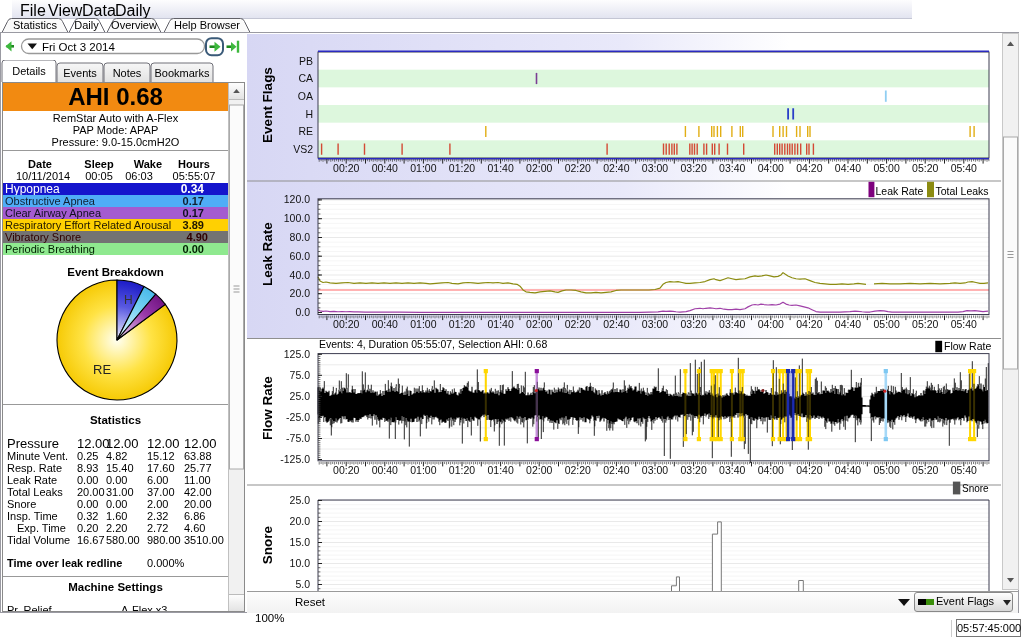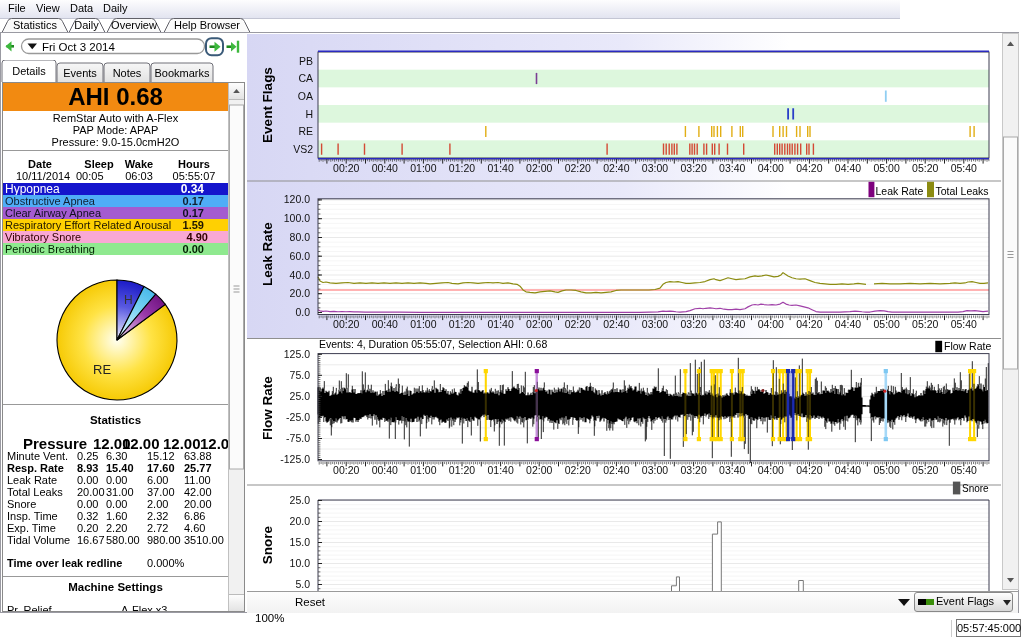--- a/index.html
+++ b/index.html
@@ -1,17 +1,17 @@
 <!DOCTYPE html>
 <html><head><meta charset="utf-8"><style>
 * { margin:0; padding:0; box-sizing:content-box; }
 body { width:1024px; height:640px; background:#fff; font-family:"Liberation Sans", sans-serif; color:#000; overflow:hidden; position:relative; }
 </style></head>
 <body>
-<div style="position:absolute;left:0;top:0;width:900px;height:18px;background:linear-gradient(#fdfdfe,#e2e4f0);border-bottom:1px solid #c4c6d4;font-size:11px">
+<div style="position:absolute;left:12px;top:0;width:900px;height:18px;background:linear-gradient(#fdfdfe,#e2e4f0);border-bottom:1px solid #c4c6d4;font-size:16px">
 <span style="position:absolute;left:8px;top:2px">File</span>
 <span style="position:absolute;left:36px;top:2px">View</span>
 <span style="position:absolute;left:70px;top:2px">Data</span>
 <span style="position:absolute;left:103px;top:2px">Daily</span>
 </div>
 <svg width="1024" height="34" style="position:absolute;left:0;top:0" xmlns="http://www.w3.org/2000/svg">
 <path d="M2 32.5 L7.5 21.5 Q8.5 18.5 11.5 18.5 L58.5 18.5 Q61.5 18.5 62.5 21.5 L68 32.5" fill="#fafafa" stroke="#606068" stroke-width="1"></path>
     <path d="M107 32.5 L112.5 21.5 Q113.5 18.5 116.5 18.5 L151.5 18.5 Q154.5 18.5 155.5 21.5 L161 32.5" fill="#fafafa" stroke="#606068" stroke-width="1"></path>
     <path d="M164 32.5 L169.5 21.5 Q170.5 18.5 173.5 18.5 L240.5 18.5 Q243.5 18.5 244.5 21.5 L250 32.5" fill="#fafafa" stroke="#606068" stroke-width="1"></path>
 <line x1="0.5" y1="32.5" x2="1018.5" y2="32.5" stroke="#606068" stroke-width="1"></line>
@@ -56,53 +56,54 @@
 <text x="182" y="16.5" text-anchor="middle">Bookmarks</text>
 </g>
 </svg>
 <div style="position:absolute;left:2px;top:82px;width:241px;height:528px;border:1px solid #8a8a8a;background:#fff;overflow:hidden">
  <div style="position:absolute;left:0;top:0;width:225px;height:28px;background:#f28a11;text-align:center;font-size:24px;font-weight:bold;line-height:28px">AHI 0.68</div>
  <div style="position:absolute;left:0;top:29px;width:225px;text-align:center;font-size:11px;line-height:12px">RemStar Auto with A-Flex<br>PAP Mode: APAP<br>Pressure: 9.0-15.0cmH2O</div>
  <div style="position:absolute;left:0;top:67px;width:225px;border-top:1px solid #999"></div>
  <div style="position:absolute;left:0;top:75px;width:225px;font-size:11px;font-weight:bold">
    <span style="position:absolute;left:13px;width:48px;text-align:center">Date</span>
    <span style="position:absolute;left:73px;width:46px;text-align:center">Sleep</span>
-   <span style="position:absolute;left:113px;width:46px;text-align:center">Wake</span>
+   <span style="position:absolute;left:113px;width:46px;text-align:right">Wake</span>
    <span style="position:absolute;left:165px;width:52px;text-align:center">Hours</span>
     </div>
  <div style="position:absolute;left:0;top:87px;width:225px;font-size:11px">
    <span style="position:absolute;left:13px;width:48px;text-align:center">10/11/2014</span>
-   <span style="position:absolute;left:73px;width:46px;">00:05</span>
+   <span style="position:absolute;left:73px;width:46px;text-align:center">00:05</span>
    <span style="position:absolute;left:113px;width:46px;text-align:center">06:03</span>
    <span style="position:absolute;left:165px;width:52px;text-align:center">05:55:07</span>
     </div>
  <div style="position:absolute;left:0;top:100px;width:225px;height:28px;background:#1515cc;color:#fff;font-size:12px;line-height:12px;white-space:nowrap">
       <span style="position:absolute;left:2px">Hypopnea</span>
       <span style="position:absolute;right:24px;font-weight:bold">0.34</span>
     </div>
     <div style="position:absolute;left:0;top:112px;width:225px;height:12px;background:#4fadf7;color:#102030;font-size:11px;line-height:12px;white-space:nowrap">
       <span style="position:absolute;left:2px">Obstructive Apnea</span>
       <span style="position:absolute;right:24px;font-weight:bold">0.17</span>
     </div>
     <div style="position:absolute;left:0;top:124px;width:225px;height:12px;background:#a45bd0;color:#101020;font-size:11px;line-height:12px;white-space:nowrap">
       <span style="position:absolute;left:2px">Clear Airway Apnea</span>
       <span style="position:absolute;right:24px;font-weight:bold">0.17</span>
     </div>
     <div style="position:absolute;left:0;top:136px;width:225px;height:12px;background:#ffd002;color:#201800;font-size:11px;line-height:12px;white-space:nowrap">
       <span style="position:absolute;left:2px">Respiratory Effort Related Arousal</span>
-      <span style="position:absolute;right:24px;font-weight:bold">1.59</span>
-    </div>
-    <div style="position:absolute;left:0;top:148px;width:229px;height:12px;background:#f9a8d4;color:#300000;font-size:11px;line-height:12px;white-space:nowrap">
+      <span style="position:absolute;right:24px;font-weight:bold">3.89</span>
+    </div>
+    <div style="position:absolute;left:0;top:148px;width:229px;height:12px;background:#737373;color:#300000;font-size:11px;line-height:12px;white-space:nowrap">
       <span style="position:absolute;left:2px">Vibratory Snore</span>
       <span style="position:absolute;right:24px;font-weight:bold">4.90</span>
     </div>
     <div style="position:absolute;left:0;top:160px;width:225px;height:12px;background:#8fe98f;color:#002000;font-size:11px;line-height:12px;white-space:nowrap">
       <span style="position:absolute;left:2px">Periodic Breathing</span>
       <span style="position:absolute;right:24px;font-weight:bold">0.00</span>
     </div>
+ <div style="position:absolute;left:0;top:183px;width:225px;text-align:center;font-size:11.5px;font-weight:bold">Event Breakdown</div>
  <div style="position:absolute;left:0;top:195px"><svg width="228" height="140" viewBox="0 278 228 140" xmlns="http://www.w3.org/2000/svg">
 <defs>
 <radialGradient id="py" gradientUnits="userSpaceOnUse" cx="114" cy="340" r="62">
  <stop offset="0" stop-color="#fffff2"></stop>
             <stop offset="0.55" stop-color="#ffe345"></stop>
             <stop offset="1" stop-color="#f5c800"></stop>
           </radialGradient>
 <radialGradient id="pb" gradientUnits="userSpaceOnUse" cx="114" cy="340" r="62">
  <stop offset="0" stop-color="#f2f2ff"></stop>
             <stop offset="0.55" stop-color="#5858e0"></stop>
@@ -121,35 +122,35 @@
 </defs>
 <path d="M114 340 L162.29 304.39 A60 60 0 1 1 114.00 280.00 Z" fill="url(#py)" stroke="#000" stroke-width="1.1"></path>
 <path d="M114 340 L114.00 280.00 A60 60 0 0 1 141.05 286.44 Z" fill="url(#pb)" stroke="#000" stroke-width="1.1"></path>
 <path d="M114 340 L141.05 286.44 A60 60 0 0 1 152.73 294.17 Z" fill="url(#pc)" stroke="#000" stroke-width="1.1"></path>
 <path d="M114 340 L152.73 294.17 A60 60 0 0 1 162.29 304.39 Z" fill="url(#pp)" stroke="#000" stroke-width="1.1"></path>
 <text x="121" y="304" font-size="12" fill="#333" font-family="Liberation Sans, sans-serif">H</text>
 <text x="90" y="374" font-size="13" fill="#222" font-family="Liberation Sans, sans-serif">RE</text>
 </svg></div>
  <div style="position:absolute;left:0;top:321px;width:225px;border-top:1px solid #999"></div>
  <div style="position:absolute;left:0;top:331px;width:225px;text-align:center;font-size:11.5px;font-weight:bold">Statistics</div>
-    <div style="position:absolute;left:16px;top:355px;width:225px;height:12px;font-size:15px;line-height:12px;font-weight:bold">
+    <div style="position:absolute;left:0;top:355px;width:225px;height:12px;font-size:13px;line-height:12px;font-weight:normal">
       <span style="position:absolute;left:4px">Pressure</span>
       <span style="position:absolute;left:74px">12.00</span>
       <span style="position:absolute;left:103px">12.00</span>
       <span style="position:absolute;left:144px">12.00</span>
       <span style="position:absolute;left:181px">12.00</span>
     </div>
     <div style="position:absolute;left:0;top:367px;width:225px;height:12px;font-size:11px;line-height:12px;font-weight:normal">
       <span style="position:absolute;left:4px">Minute Vent.</span>
       <span style="position:absolute;left:74px">0.25</span>
-      <span style="position:absolute;left:103px">6.30</span>
+      <span style="position:absolute;left:103px">4.82</span>
       <span style="position:absolute;left:144px">15.12</span>
       <span style="position:absolute;left:181px">63.88</span>
     </div>
-    <div style="position:absolute;left:0;top:379px;width:225px;height:12px;font-size:11px;line-height:12px;font-weight:bold">
+    <div style="position:absolute;left:0;top:379px;width:225px;height:12px;font-size:11px;line-height:12px;font-weight:normal">
       <span style="position:absolute;left:4px">Resp. Rate</span>
       <span style="position:absolute;left:74px">8.93</span>
       <span style="position:absolute;left:103px">15.40</span>
       <span style="position:absolute;left:144px">17.60</span>
       <span style="position:absolute;left:181px">25.77</span>
     </div>
     <div style="position:absolute;left:0;top:391px;width:225px;height:12px;font-size:11px;line-height:12px;font-weight:normal">
       <span style="position:absolute;left:4px">Leak Rate</span>
       <span style="position:absolute;left:74px">0.00</span>
       <span style="position:absolute;left:103px">0.00</span>
@@ -171,21 +172,21 @@
       <span style="position:absolute;left:181px">20.00</span>
     </div>
     <div style="position:absolute;left:0;top:427px;width:225px;height:12px;font-size:11px;line-height:12px;font-weight:normal">
       <span style="position:absolute;left:4px">Insp. Time</span>
       <span style="position:absolute;left:74px">0.32</span>
       <span style="position:absolute;left:103px">1.60</span>
       <span style="position:absolute;left:144px">2.32</span>
       <span style="position:absolute;left:181px">6.86</span>
     </div>
     <div style="position:absolute;left:0;top:439px;width:225px;height:12px;font-size:11px;line-height:12px;font-weight:normal">
-      <span style="position:absolute;left:4px">Exp. Time</span>
+      <span style="position:absolute;left:14px">Exp. Time</span>
       <span style="position:absolute;left:74px">0.20</span>
       <span style="position:absolute;left:103px">2.20</span>
       <span style="position:absolute;left:144px">2.72</span>
       <span style="position:absolute;left:181px">4.60</span>
     </div>
     <div style="position:absolute;left:0;top:451px;width:225px;height:12px;font-size:11px;line-height:12px;font-weight:normal">
       <span style="position:absolute;left:4px">Tidal Volume</span>
       <span style="position:absolute;left:74px">16.67</span>
       <span style="position:absolute;left:103px">580.00</span>
       <span style="position:absolute;left:144px">980.00</span>

